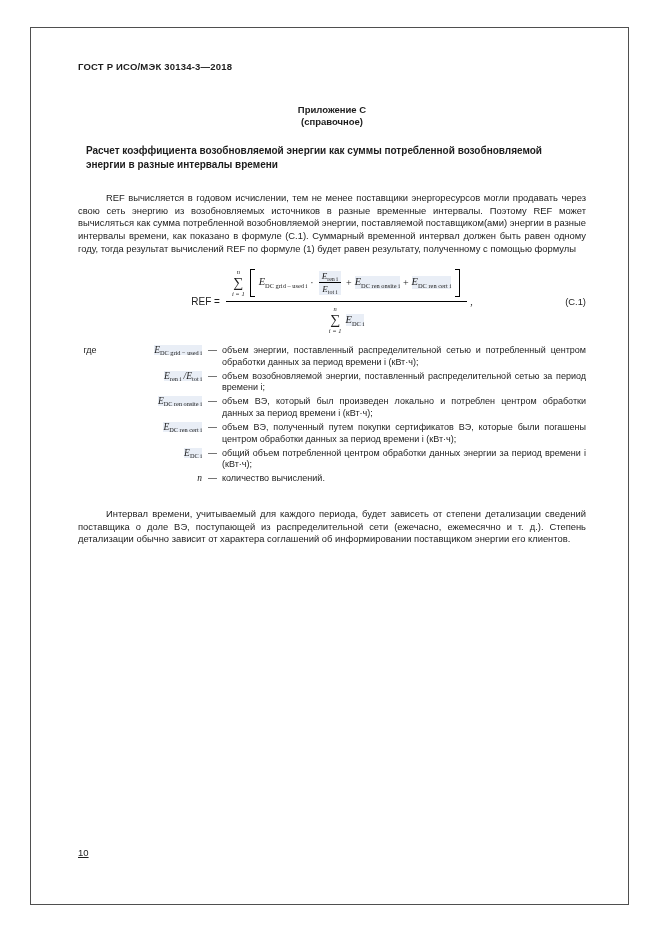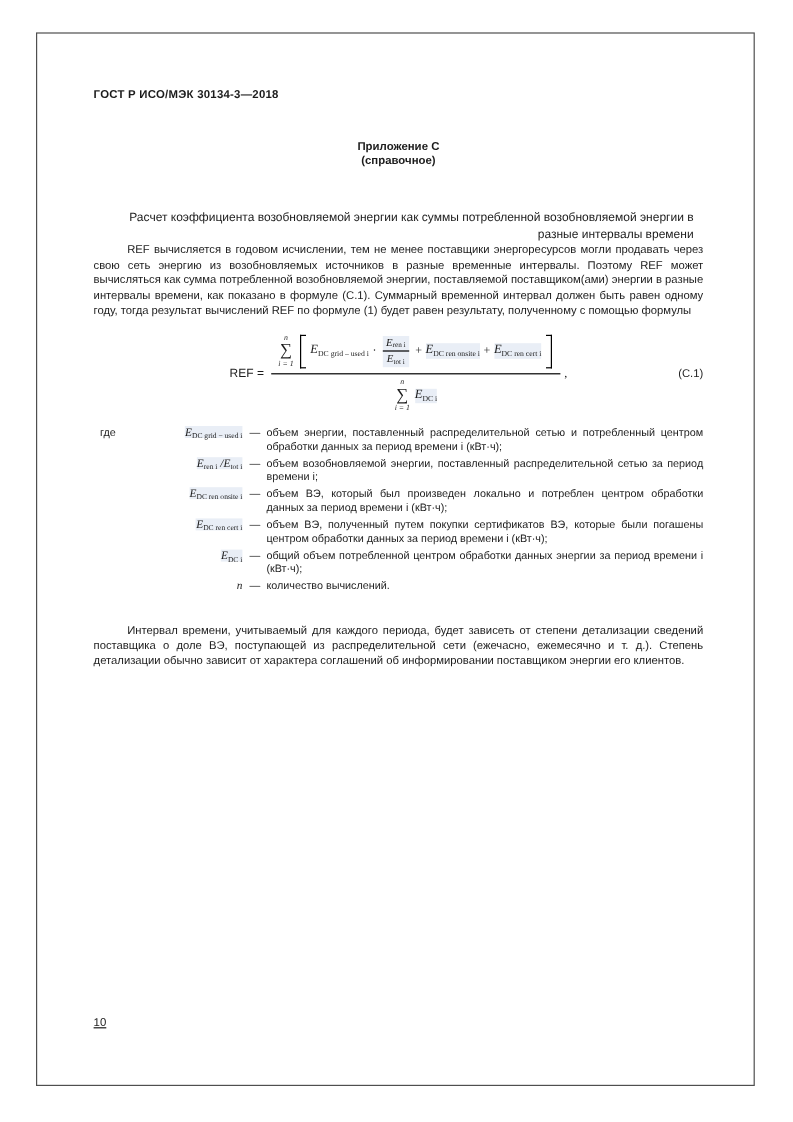--- a/index.html
+++ b/index.html
@@ -4,30 +4,30 @@
 <style>
   html,body { margin:0; padding:0; background:#ffffff; }
   .page {
     position:relative; width:661px; height:935px; background:#ffffff;
     font-family:"Liberation Sans", sans-serif; color:#1c1c1c; overflow:hidden;
   }
   .frame {
     position:absolute; left:30px; top:27px; width:599px; height:878px;
     border:1px solid #4f4f4f; box-sizing:border-box;
   }
-  .content { position:absolute; left:47px; right:42px; top:46px; }
+  .content { position:absolute; left:47px; right:42px; top:33px; }
 
   .doc-header { font-size:9.5px; font-weight:700; letter-spacing:.2px; }
 
   .appendix { margin-top:32px; text-align:center; font-weight:700; font-size:9.5px; line-height:12px; }
 
-  .heading { margin:34px 8px 0; text-align:right; font-weight:400; font-size:10px; line-height:13.5px; }
+  .heading { margin:16px 8px 0; text-align:left; font-weight:700; font-size:10px; line-height:13.5px; }
 
   .para { margin:0; font-size:9.4px; line-height:12.7px; text-align:justify; }
-  .para.first { }
+  .para.first { margin-top:21px; }
   .indent { text-indent:28px; }
   .para.closing { margin-top:21px; }
 
   
   .formula-block {
     position:relative; margin-top:12px; min-height:64px;
     display:flex; justify-content:center; align-items:center;
     font-family:"Liberation Serif", serif; font-size:10.5px;
   }
   .f-lhs { font-family:"Liberation Sans", sans-serif; font-size:10px; margin-right:6px; white-space:nowrap; }

